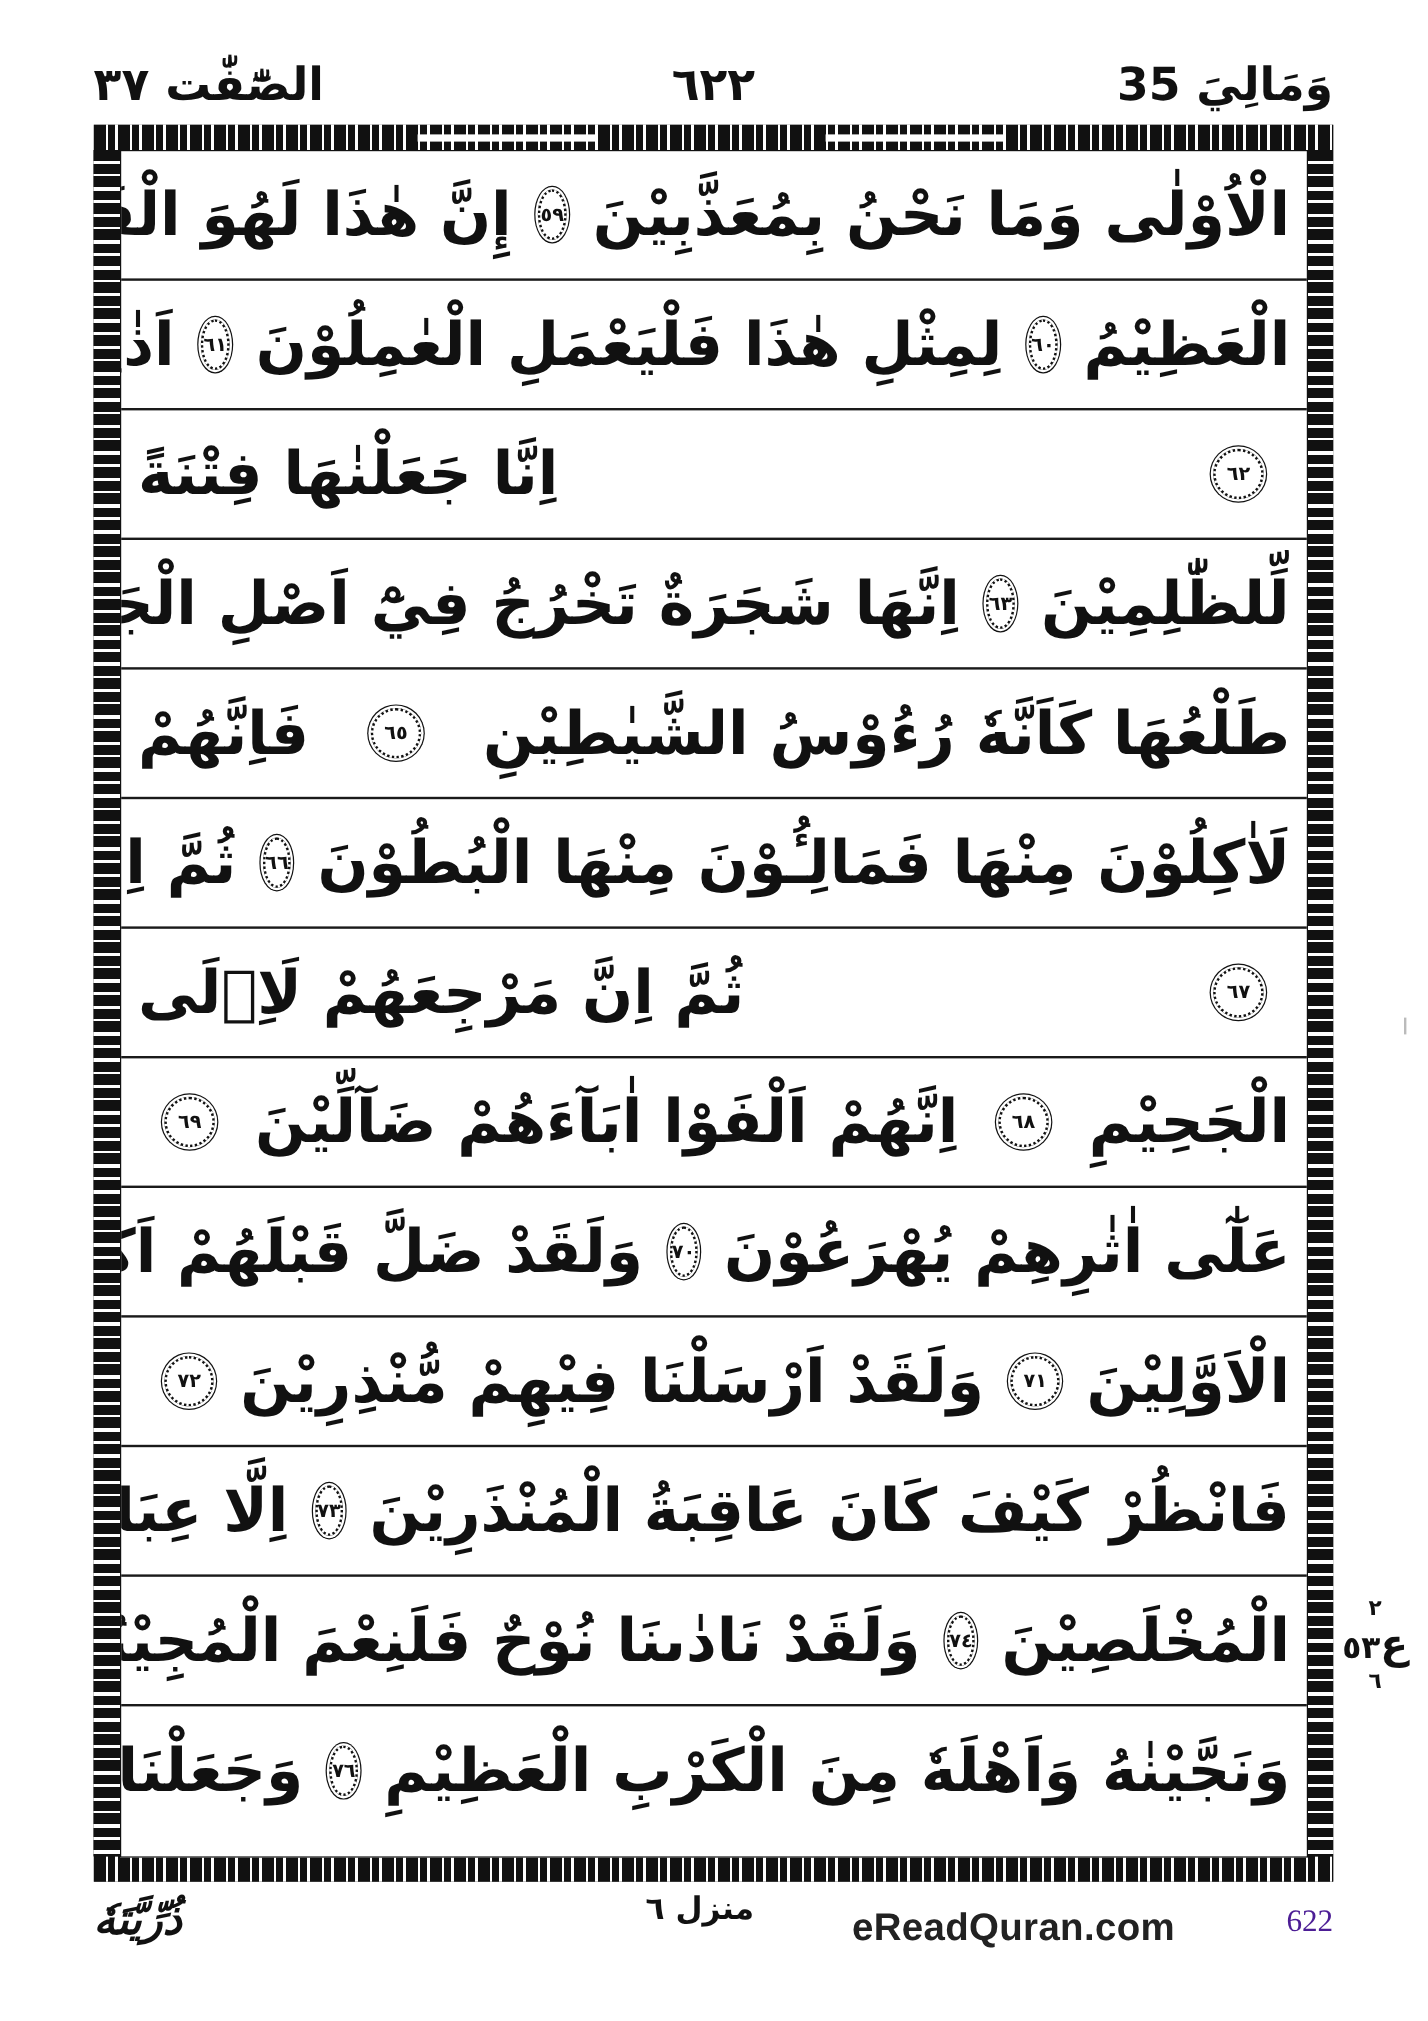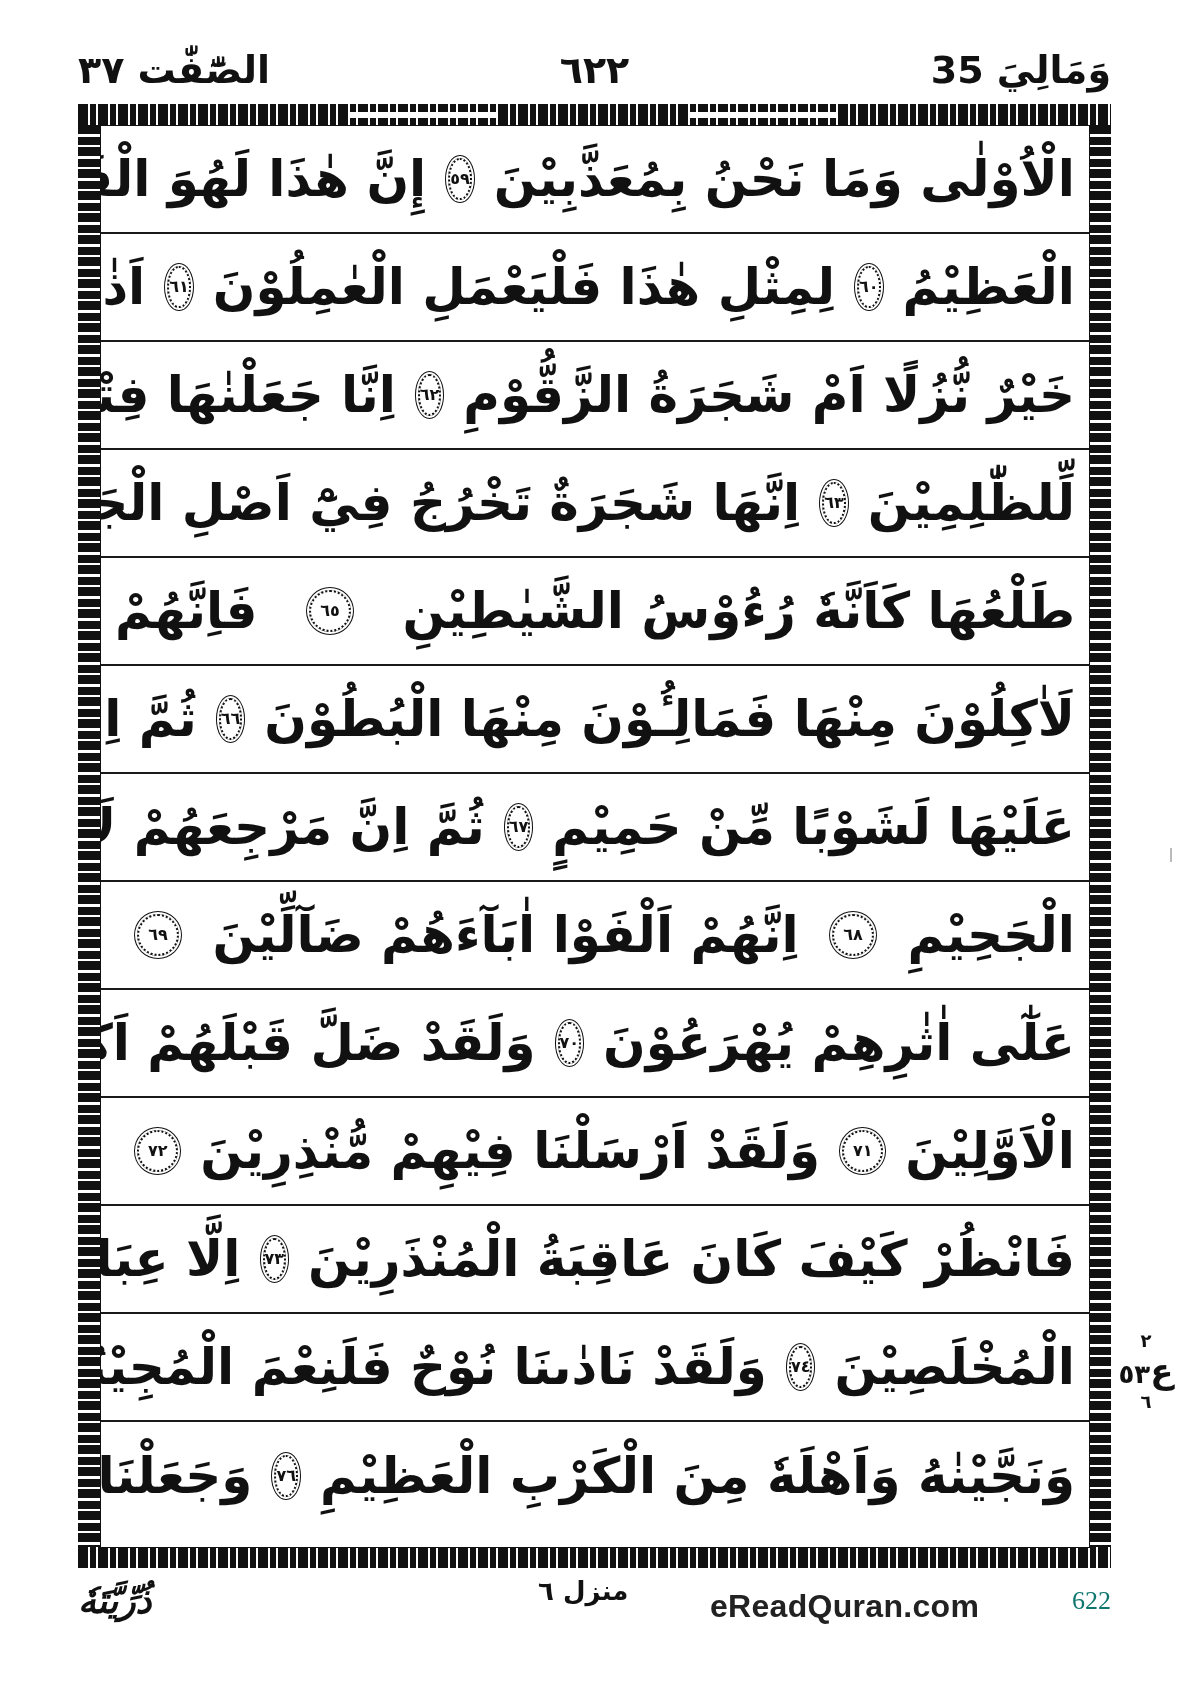--- a/index.html
+++ b/index.html
@@ -83,21 +83,21 @@
     }
     .f-center {
       position: absolute; left: 460px; top: 4px; font-size: 26px; font-weight: bold; direction: rtl;
       font-family: "DejaVu Sans", sans-serif;
     }
     .f-site {
       position: absolute; left: 632px; top: 16px; font-size: 32px; font-weight: bold; color: #222;
       font-family: "Liberation Sans", sans-serif; letter-spacing: 0.3px;
     }
     .f-page {
-      position: absolute; right: 0; top: 14px; font-size: 26px; color: #0f766e;
+      position: absolute; right: 0; top: 14px; font-size: 26px; color: #4c1d95;
       font-family: "Liberation Serif", serif;
     }
     .edge-dot {
       position: absolute; left: 1170px; top: 848px; width: 2px; height: 14px; background: #bbb;
     }
   </style>
 </head>
 <body>
 
 <div class="header">
@@ -127,21 +127,20 @@
       <div class="line-inner">
         <span class="seg">الْعَظِيْمُ</span>
         <span class="ayah-mark">٦٠</span>
         <span class="seg">لِمِثْلِ هٰذَا فَلْيَعْمَلِ الْعٰمِلُوْنَ</span>
         <span class="ayah-mark">٦١</span>
         <span class="seg">اَذٰلِكَ</span>
       </div>
     </div>
     <div class="line" style="top: 216px;">
       <div class="line-inner">
-        <span class="seg">خَيْرٌ نُّزُلًا اَمْ شَجَرَةُ الزَّقُّوْمِ</span>
         <span class="ayah-mark">٦٢</span>
         <span class="seg">اِنَّا جَعَلْنٰهَا فِتْنَةً</span>
       </div>
     </div>
     <div class="line" style="top: 324px;">
       <div class="line-inner">
         <span class="seg">لِّلظّٰلِمِيْنَ</span>
         <span class="ayah-mark">٦٣</span>
         <span class="seg">اِنَّهَا شَجَرَةٌ تَخْرُجُ فِيْٓ اَصْلِ الْجَحِيْمِ</span>
       </div>
@@ -155,21 +154,20 @@
     </div>
     <div class="line" style="top: 540px;">
       <div class="line-inner">
         <span class="seg">لَاٰكِلُوْنَ مِنْهَا فَمَالِـُٔوْنَ مِنْهَا الْبُطُوْنَ</span>
         <span class="ayah-mark">٦٦</span>
         <span class="seg">ثُمَّ اِنَّ لَهُمْ</span>
       </div>
     </div>
     <div class="line" style="top: 648px;">
       <div class="line-inner">
-        <span class="seg">عَلَيْهَا لَشَوْبًا مِّنْ حَمِيْمٍ</span>
         <span class="ayah-mark">٦٧</span>
         <span class="seg">ثُمَّ اِنَّ مَرْجِعَهُمْ لَاِ۟لَى</span>
       </div>
     </div>
     <div class="line" style="top: 756px;">
       <div class="line-inner">
         <span class="seg">الْجَحِيْمِ</span>
         <span class="ayah-mark">٦٨</span>
         <span class="seg">اِنَّهُمْ اَلْفَوْا اٰبَآءَهُمْ ضَآلِّيْنَ</span>
         <span class="ayah-mark">٦٩</span>

